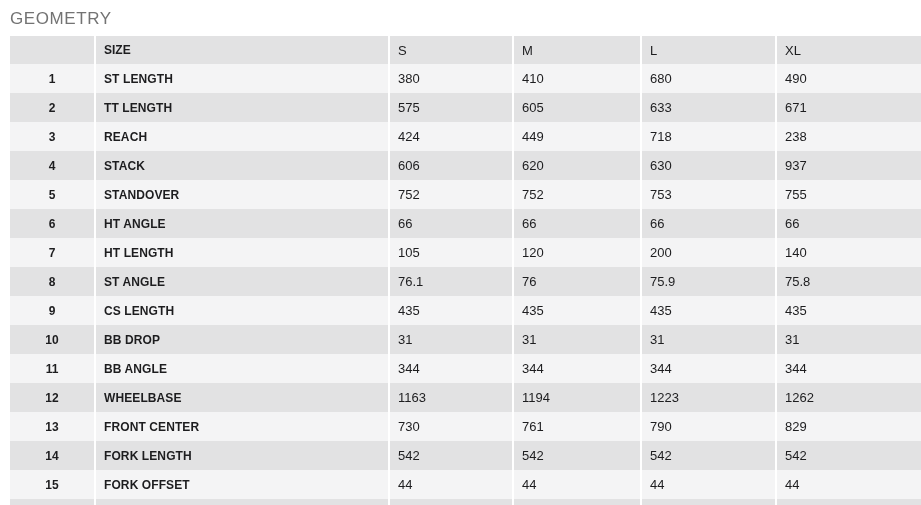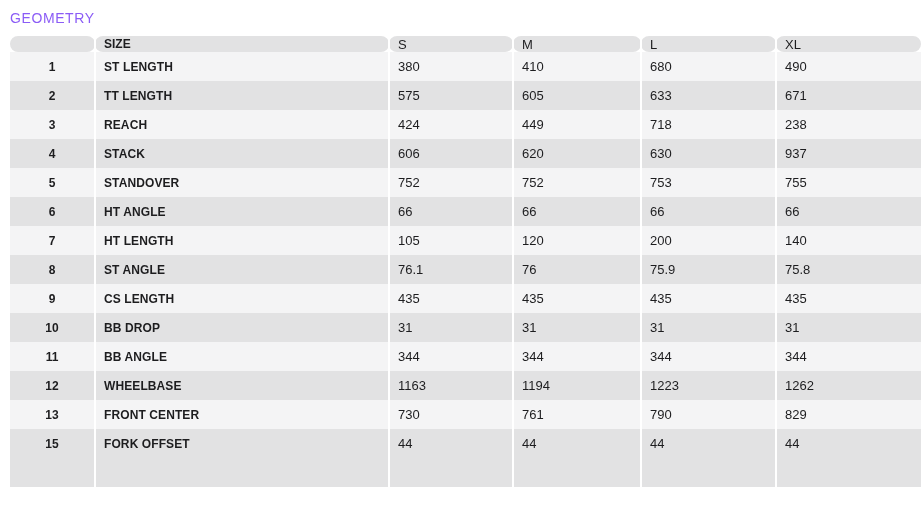--- a/index.html
+++ b/index.html
@@ -7,25 +7,25 @@
     padding: 0;
     width: 921px;
     height: 505px;
     overflow: hidden;
     background: #ffffff;
     font-family: "Liberation Sans", sans-serif;
   }
   .page-title {
     margin: 0;
     padding: 10px 0 9px 10px;
-    font-size: 14px;
+    font-size: 17px;
     line-height: 17px;
     font-weight: 400;
     letter-spacing: 0.6px;
-    color: #8b5cf6;
+    color: #737373;
   }
   table.geometry {
     border-collapse: collapse;
     table-layout: fixed;
     margin-left: 10px;
     width: 911px;
   }
   col.c1 { width: 85px; }
   col.c2 { width: 294px; }
   col.c3 { width: 124px; }
@@ -34,21 +34,21 @@
   col.c6 { width: 145px; }
   th, td {
     padding: 0 4px 0 8px;
     height: 29px;
     vertical-align: middle;
     text-align: left;
     color: #1d1d1f;
     white-space: nowrap;
     overflow: hidden;
   }
-  thead th { height: 16px; border-radius: 14px; }
+  thead th { height: 28px; }
   th + th, td + td { border-left: 2px solid #ffffff; }
   thead tr th,
   tbody tr:nth-child(even) td { background: #e2e2e3; }
   tbody tr:nth-child(odd) td { background: #f4f4f5; }
   tbody tr.partial td { background: #e2e2e3; }
   .c-num {
     text-align: center;
     padding: 0;
     font-weight: 700;
     font-size: 12px;
@@ -185,20 +185,28 @@
     </tr>
     <tr>
       <td class="c-num">13</td>
       <td class="c-label">FRONT CENTER</td>
       <td class="c-val">730</td>
       <td class="c-val">761</td>
       <td class="c-val">790</td>
       <td class="c-val">829</td>
     </tr>
     <tr>
+      <td class="c-num">14</td>
+      <td class="c-label">FORK LENGTH</td>
+      <td class="c-val">542</td>
+      <td class="c-val">542</td>
+      <td class="c-val">542</td>
+      <td class="c-val">542</td>
+    </tr>
+    <tr>
       <td class="c-num">15</td>
       <td class="c-label">FORK OFFSET</td>
       <td class="c-val">44</td>
       <td class="c-val">44</td>
       <td class="c-val">44</td>
       <td class="c-val">44</td>
     </tr>
     <tr class="partial">
       <td class="c-num"></td>
       <td class="c-label"></td>

